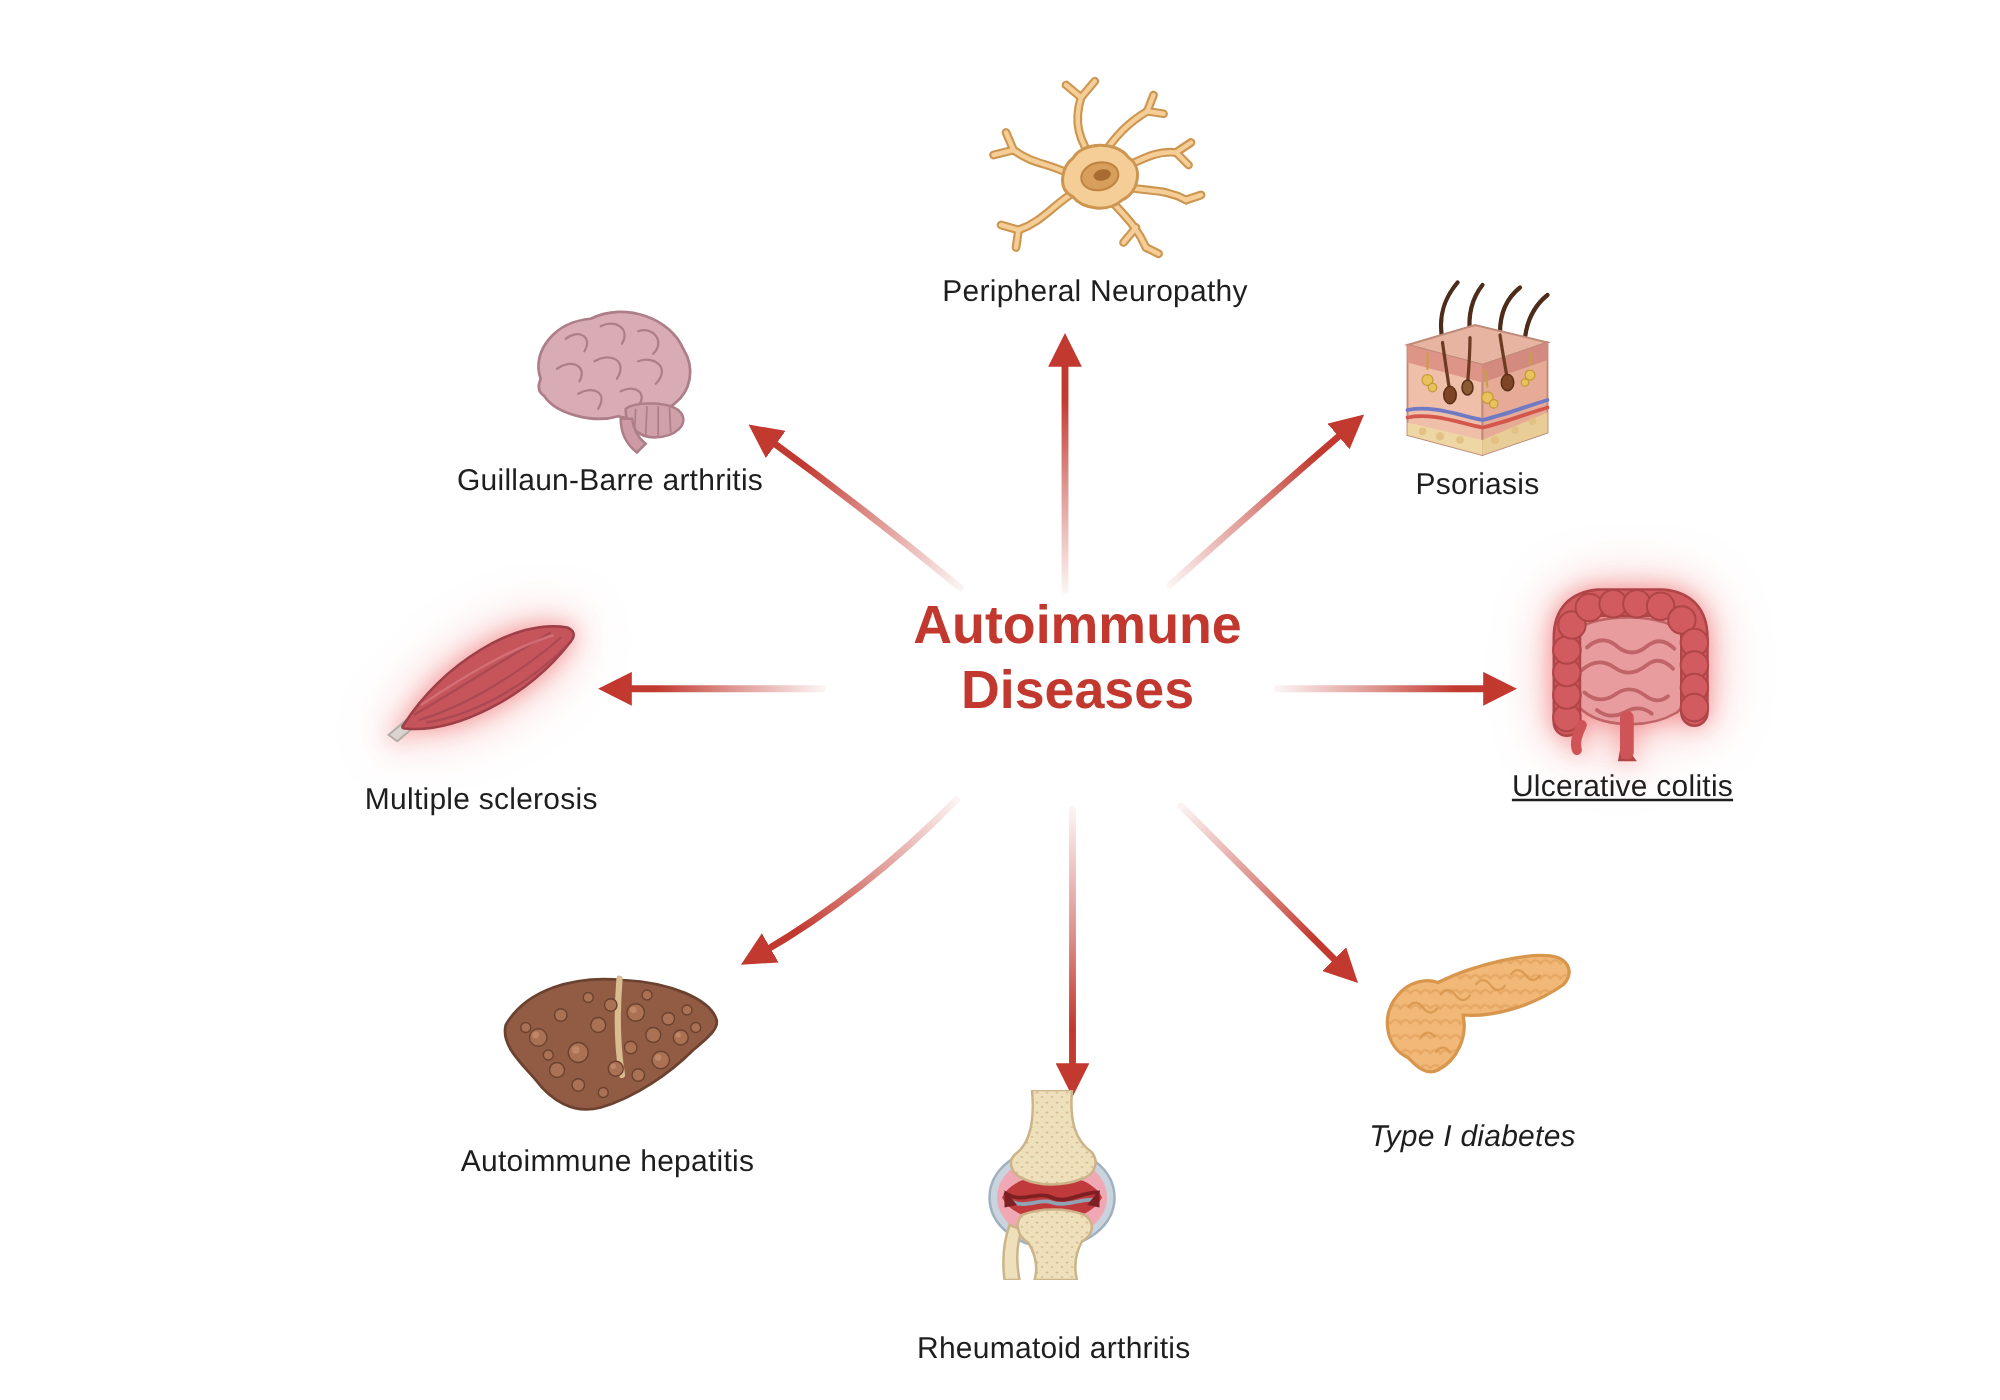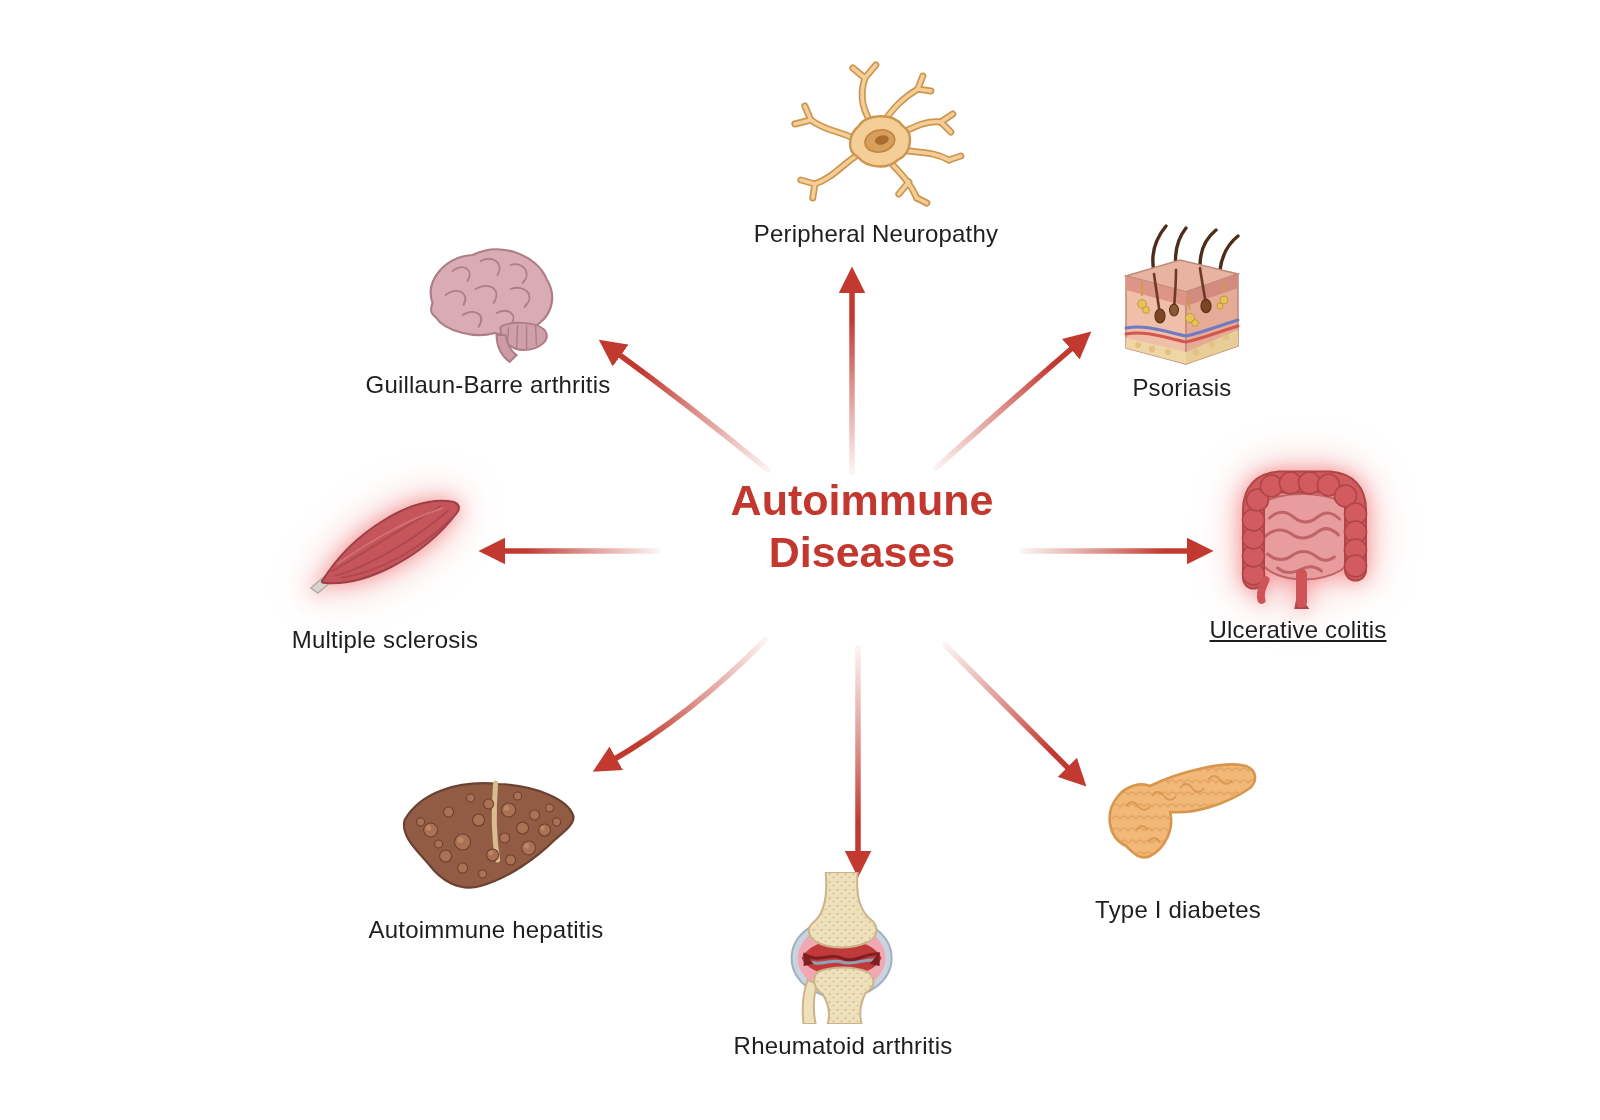--- a/index.html
+++ b/index.html
@@ -9,22 +9,22 @@
   .node{position:absolute;display:flex;flex-direction:column;align-items:center;transform:translateX(-50%);}
   .node .label{font-size:24px;color:#1e1e1f;white-space:nowrap;letter-spacing:0.2px;}
   .icon{display:block;line-height:0;}
   .glow-red{filter:drop-shadow(0 0 10px rgba(236,84,84,.55)) drop-shadow(0 0 22px rgba(236,84,84,.35));}
   .pos-top{left:852px;top:58px;margin-left:24px;}            .pos-top .label{margin-top:12px;}
   .pos-top-left{left:488px;top:237px;}      .pos-top-left .label{margin-top:6px;}
   .pos-top-right{left:1182px;top:224px;text-align:center;}    .pos-top-right .label{margin-top:8px;}
   .pos-left{left:385px;top:488px;}          .pos-left .label{margin-top:32px;}
   .pos-right{left:1298px;top:452px;}        .pos-right .label{margin-top:6px;text-decoration:underline;}
   .pos-bottom-left{left:486px;top:768px;}   .pos-bottom-left .label{margin-top:20px;}
-  .pos-bottom-right{left:1178px;top:750px;} .pos-bottom-right .label{margin-top:28px;}
-  .pos-bottom{left:843px;top:872px;}        .pos-bottom .label{margin-top:8px;}
+  .pos-bottom-right{left:1178px;top:750px;font-style:italic;} .pos-bottom-right .label{margin-top:28px;}
+  .pos-bottom{left:843px;top:872px;gap:33px;}        .pos-bottom .label{margin-top:8px;}
   #center-title{position:absolute;left:862px;top:474px;transform:translateX(-50%);width:330px;
     text-align:center;font-size:43px;font-weight:700;color:#c2372e;line-height:1.22;}
 </style>
 </head>
 <body>
 
 <div id="canvas">
 
   <svg id="arrow-layer" viewBox="0 0 1600 1120">
     <defs>

